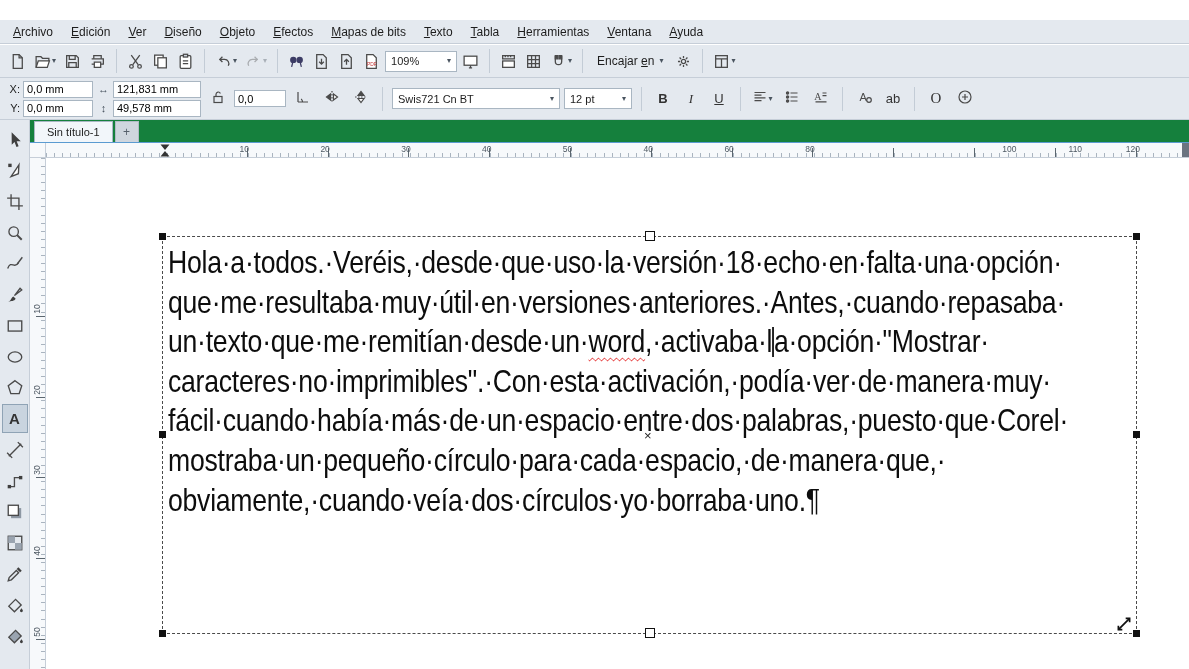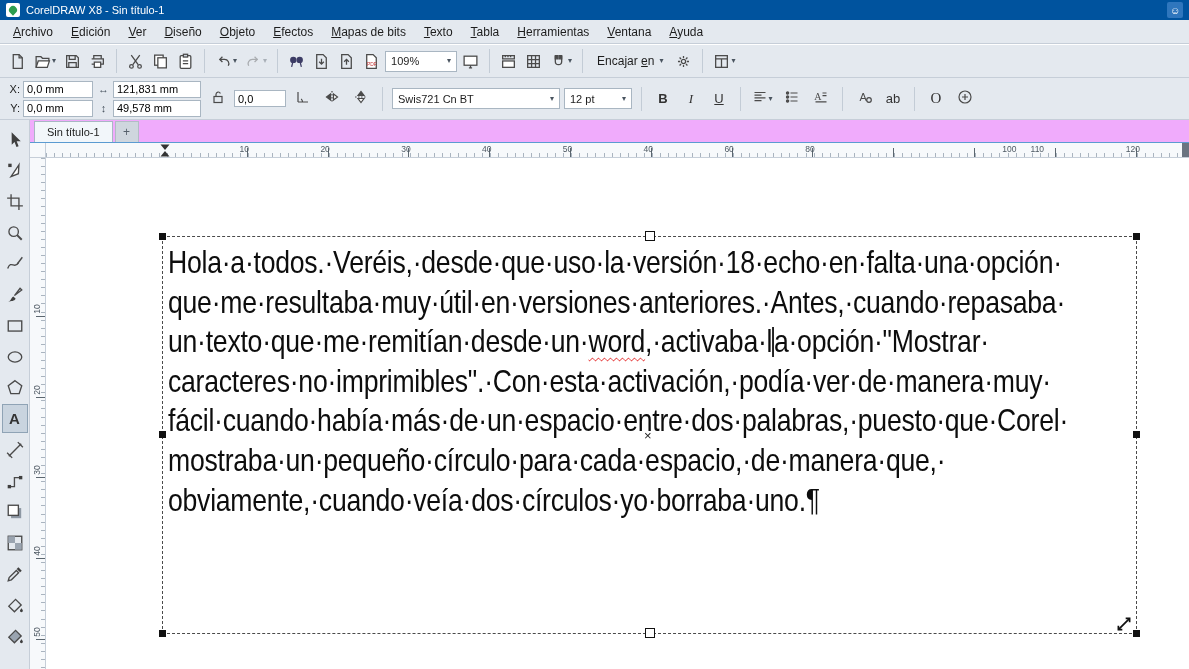--- a/index.html
+++ b/index.html
@@ -44,21 +44,21 @@
   .w70{width:70px}.w85{width:88px}.w52{width:52px}
   .pbtn{display:flex;align-items:center;justify-content:center;background:transparent;border:none;
         width:25px;height:25px;padding:0}
   .txtbtn{font-size:13px;color:#333;width:24px;height:24px;display:flex;align-items:center;
           justify-content:center;background:transparent;border:none}
   .bold{font-weight:bold}.ital{font-style:italic;font-family:"Liberation Serif",serif}.undl{text-decoration:underline}
   .obtn{font-size:15px;font-family:"Liberation Serif",serif}
   .fontcombo{width:168px}.sizecombo{width:68px}
 
   
-  .tabbar{position:absolute;left:30px;top:120px;right:0;height:23px;background:#f0abfc;
+  .tabbar{position:absolute;left:30px;top:120px;right:0;height:23px;background:#15803d;
           border-bottom:1px solid #5b9bd1;display:flex;align-items:flex-end;padding-left:4px;box-sizing:border-box}
   .doc-tab{height:20px;background:#f2f6fa;border:1px solid #a9b7c4;border-bottom:none;
            display:flex;align-items:center;padding:0 12px;font-size:11px}
   .new-tab{height:20px;width:22px;background:#cfd6de;border:1px solid #b2bcc6;border-bottom:none;
            margin-left:2px;display:flex;align-items:center;justify-content:center;color:#56606b;font-size:12px}
 
   
   .toolbox{position:absolute;left:0;top:120px;bottom:0;width:30px;background:#e4e9ef;
            border-right:1px solid #c6ced8;padding-top:3px;box-sizing:border-box}
   .tool{width:26px;height:29px;margin:2px auto 2px auto;display:flex;align-items:center;justify-content:center;
@@ -97,28 +97,20 @@
   .handle{position:absolute;width:7px;height:7px;background:#111}
   .handle.hollow{background:#fff;border:1px solid #111;width:8px;height:8px}
   .center-mark{position:absolute;font-size:13px;color:#222;line-height:1}
   .resize-indicator{position:absolute}
 </style>
 </head>
 <body>
 
 <div class="window">
 
-  <div class="titlebar">
-    <span class="logo">
-        <i></i>
-      </span>
-    <span>CorelDRAW X8 - Sin título-1</span>
-    <span class="spacer"></span>
-    <span class="account">☺</span>
-  </div>
 
   <div class="menubar">
       <div class="menu-item"><u>A</u>rchivo</div>
       <div class="menu-item"><u>E</u>dición</div>
       <div class="menu-item"><u>V</u>er</div>
       <div class="menu-item"><u>D</u>iseño</div>
       <div class="menu-item"><u>O</u>bjeto</div>
       <div class="menu-item"><u>E</u>fectos</div>
       <div class="menu-item"><u>M</u>apas de bits</div>
       <div class="menu-item"><u>T</u>exto</div>
@@ -495,21 +487,21 @@
       <div class="hnum" style="left: 602.8px;">40</div>
       <div class="htick" style="left: 685.6px;"></div>
       <div class="hnum" style="left: 683.6px;">60</div>
       <div class="htick" style="left: 766.4px;"></div>
       <div class="hnum" style="left: 764.4px; text-align: right;">80</div>
       <div class="htick" style="left: 847.2px;"></div>
       <div class="hnum" style="left: 795px; margin-top: 36px;">90</div>
       <div class="htick" style="left: 928px;"></div>
       <div class="hnum" style="left: 926px; margin-left: 38px;">100</div>
       <div class="htick" style="left: 1008.8px;"></div>
-      <div class="hnum" style="left: 992px;">110</div>
+      <div class="hnum" style="left: 1030px;">110</div>
       <div class="htick" style="left: 1089.6px;"></div>
       <div class="hnum" style="left: 1087.6px;">120</div>
     </div>
   <div class="vruler">
       <div class="vtick" style="top: 157.8px;"></div>
       <div class="vnum" style="top: 145.8px;">10</div>
       <div class="vtick" style="top: 238.6px;"></div>
       <div class="vnum" style="top: 226.6px;">20</div>
       <div class="vtick" style="top: 319.4px;"></div>
       <div class="vnum" style="top: 307.4px;">30</div>

